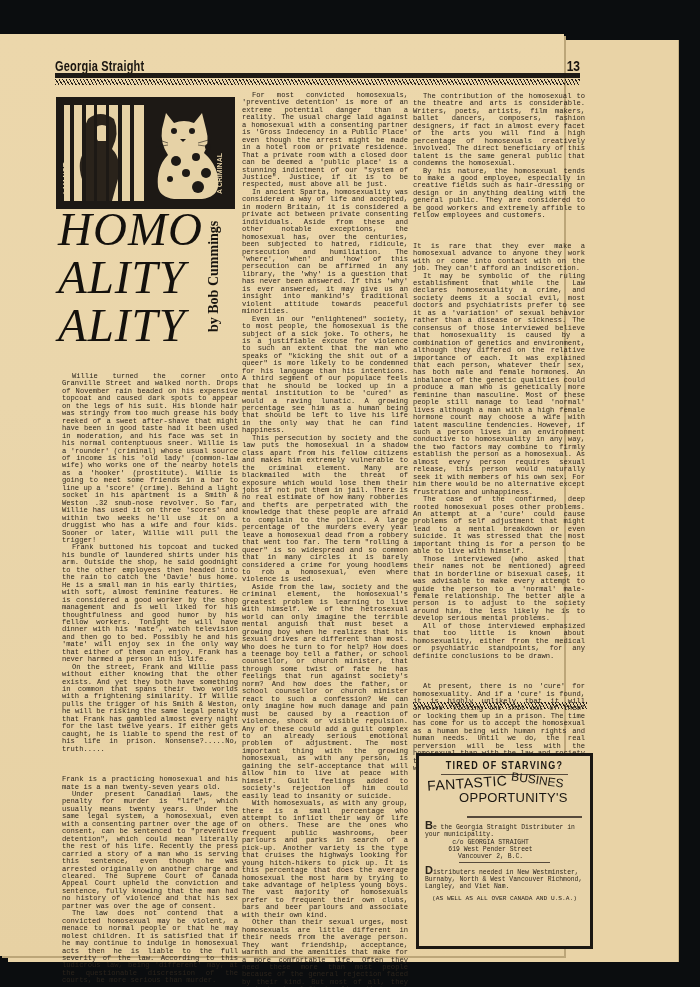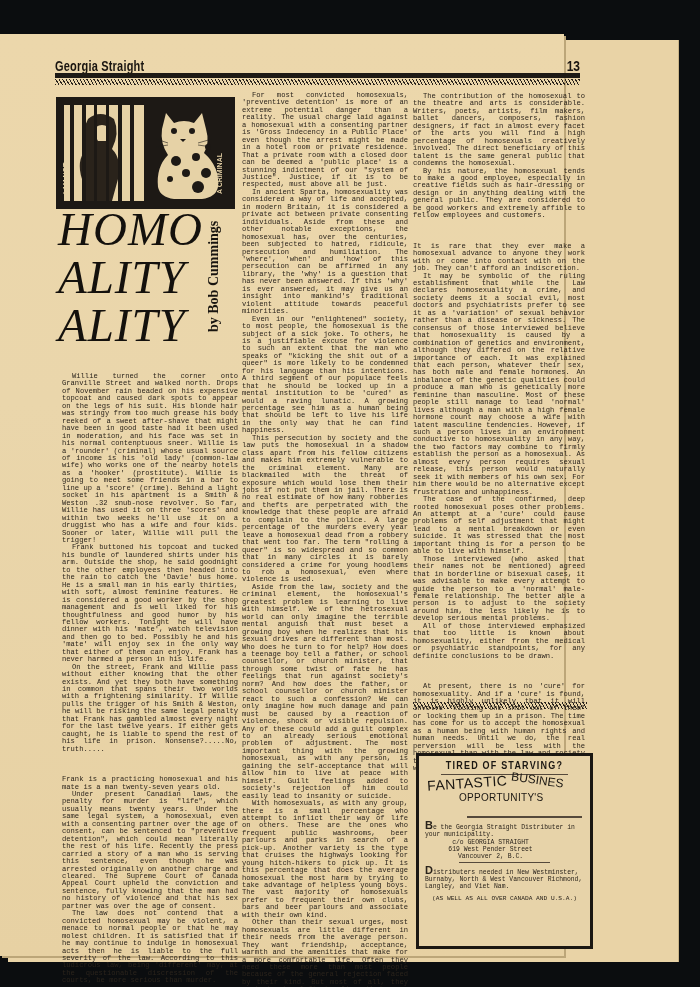--- a/index.html
+++ b/index.html
@@ -85,21 +85,21 @@
     font-size: 9px; letter-spacing: 1.2px; color: #1b1712;
     transform: scaleY(1.2);
   }
   .ad .ad-rule { margin: 4px 22px 0 22px; height: 1px; background: #55493b; }
   .ad .ad-headline {
     position: relative; height: 38px; margin-top: 3px;
     font-family: "Liberation Sans", sans-serif; color: #1b1712;
   }
   .ad .ad-headline .l1 { position: absolute; left: 8px; top: 2px; font-size: 14px; letter-spacing: 0.5px; transform: rotate(-4deg); }
   .ad .ad-headline .l1b { position: absolute; left: 92px; top: -1px; font-size: 12px; transform: rotate(8deg); }
-  .ad .ad-headline .l2 { position: absolute; left: 40px; top: 16px; font-size: 10px; letter-spacing: 0.3px; }
+  .ad .ad-headline .l2 { position: absolute; left: 40px; top: 16px; font-size: 13px; letter-spacing: 0.3px; }
   .ad .ad-rule2 { margin: 0 8px 0 48px; height: 2px; background: #55493b; }
   .ad .ad-body { padding: 4px 6px 0 6px; }
   .ad .big-initial { font-family: "Liberation Sans", sans-serif; font-weight: bold; font-size: 11px; }
   .ad .contact-row { position: relative; height: 22px; margin-top: 4px; }
   .ad .contact-label { position: absolute; left: 6px; top: 7px; font-size: 5.5px; }
   .ad .contact-name {
     position: absolute; left: 37px; top: 1px;
     font-family: "Liberation Sans", sans-serif; font-weight: bold; font-size: 13px; color: #1b1712;
     transform: scaleX(0.8); transform-origin: left top;
   }

